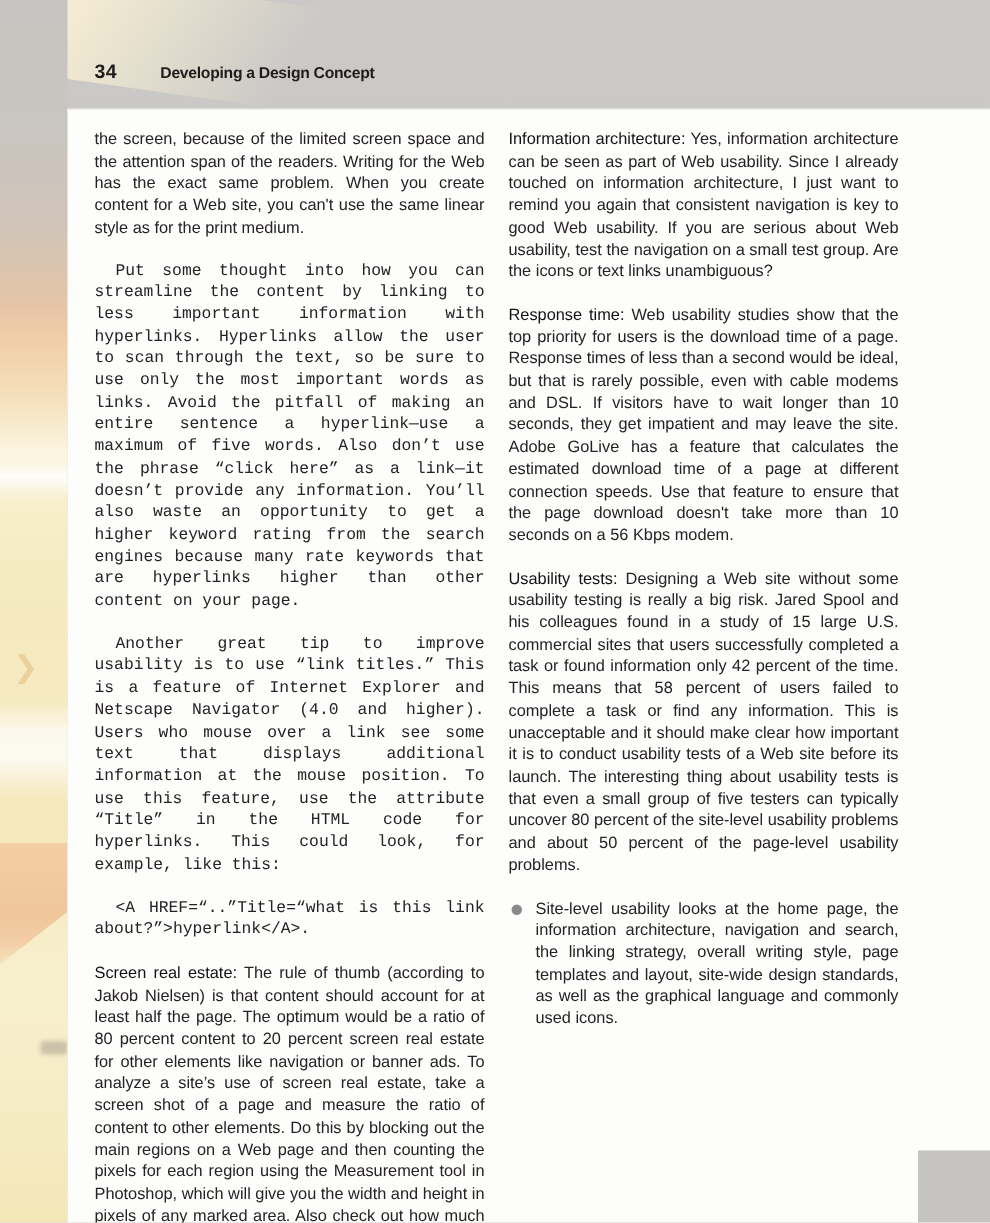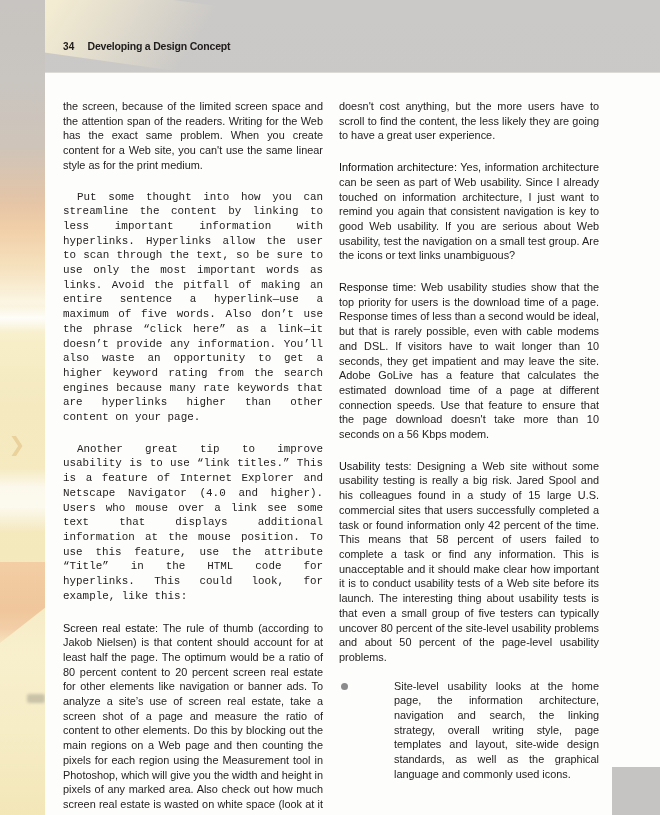--- a/index.html
+++ b/index.html
@@ -44,39 +44,39 @@
   }
   .margin-smudge{
     position:absolute;left:27px;top:694px;width:18px;height:9px;
     background:rgba(120,115,110,.35);filter:blur(1.4px);border-radius:2px;
   }
   
   .running-header{
     position:absolute;left:63px;top:40px;height:16px;
     display:flex;align-items:baseline;color:#1f1c1b;
   }
-  .page-number{font-size:10px;font-weight:bold;letter-spacing:.2px;}
-  .header-title{font-size:10.5px;font-weight:bold;margin-left:13px;letter-spacing:-.2px;}
+  .page-number{font-size:13px;font-weight:bold;letter-spacing:.2px;}
+  .header-title{font-size:10.5px;font-weight:bold;margin-left:29px;letter-spacing:-.2px;}
   
   .panel{
     position:absolute;left:45px;top:72px;width:615px;height:743px;
     background:#fdfdfc;
     box-shadow:inset 0 1px 0 rgba(160,155,150,.35);
   }
   .columns{
     position:absolute;left:18px;top:10px;width:536px;
     display:flex;gap:16px;
   }
   .col{width:260px;color:#262223;font-size:10.9px;line-height:14.7px;
     text-align:justify;letter-spacing:0;}
-  .para{margin:17px 0 14px 0;}
+  .para{margin:4px 0 14px 0;}
   .para.indent{text-indent:14px;font-family:Liberation Mono, monospace;}
   .lead{font-weight:normal;color:#141112;}
   
-  .bullet-item{display:flex;margin:0 0 14px 0;gap:37px;}
+  .bullet-item{display:flex;margin:0 0 14px 0;}
   .bullet-dot{
     flex:0 0 auto;width:7px;height:7px;border-radius:50%;
     background:#8b8b8d;margin:4px 9px 0 2px;
   }
   .bullet-text{flex:1;text-align:justify;}
   
   .corner-tab{
     position:absolute;right:0;bottom:0;width:48px;height:48px;
     background:#c6c4c2;
   }
@@ -99,25 +99,25 @@
   <span class="header-title">Developing a Design Concept</span>
 </div>
 
 <div class="panel">
   <div class="columns">
 
     <div class="col">
       <p class="para"><span class="lead"></span> <span>the screen, because of the limited screen space and the attention span of the readers. Writing for the Web has the exact same problem. When you create content for a Web site, you can't use the same linear style as for the print medium.</span></p>
       <p class="para indent"><span class="lead"></span> <span>Put some thought into how you can streamline the content by linking to less important information with hyperlinks. Hyperlinks allow the user to scan through the text, so be sure to use only the most important words as links. Avoid the pitfall of making an entire sentence a hyperlink—use a maximum of five words. Also don’t use the phrase “click here” as a link—it doesn’t provide any information. You’ll also waste an opportunity to get a higher keyword rating from the search engines because many rate keywords that are hyperlinks higher than other content on your page.</span></p>
       <p class="para indent"><span class="lead"></span> <span>Another great tip to improve usability is to use “link titles.” This is a feature of Internet Explorer and Netscape Navigator (4.0 and higher). Users who mouse over a link see some text that displays additional information at the mouse position. To use this feature, use the attribute “Title” in the HTML code for hyperlinks. This could look, for example, like this:</span></p>
+      <p class="para indent"><span class="lead"></span> <span>&lt;A HREF=“..”Title=“what is this link about?”&gt;hyperlink&lt;/A&gt;.</span></p>
       <p class="para"><span class="lead">Screen real estate:</span> <span>The rule of thumb (according to Jakob Nielsen) is that content should account for at least half the page. The optimum would be a ratio of 80 percent content to 20 percent screen real estate for other elements like navigation or banner ads. To analyze a site’s use of screen real estate, take a screen shot of a page and measure the ratio of content to other elements. Do this by blocking out the main regions on a Web page and then counting the pixels for each region using the Measurement tool in Photoshop, which will give you the width and height in pixels of any marked area.  Also check out how much screen real estate is wasted on white space (look at it as space that is not used for anything). You might wonder why this is so important since extra space on a Web page</span></p>
     </div>
 
     <div class="col">
-      <p class="para"><span class="lead"></span> <span>doesn't cost anything, but the more users have to scroll to find the content, the less likely they are going to have a great user experience.</span></p>
       <p class="para"><span class="lead">Information architecture:</span> <span>Yes, information architecture can be seen as part of Web usability. Since I already touched on information architecture, I just want to remind you again that consistent navigation is key to good Web usability. If you are serious about Web usability, test the navigation on a small test group. Are the icons or text links unambiguous?</span></p>
       <p class="para"><span class="lead">Response time:</span> <span>Web usability studies show that the top priority for users is the download time of a page. Response times of less than a second would be ideal, but that is rarely possible, even with cable modems and DSL. If visitors have to wait longer than 10 seconds, they get impatient and may leave the site. Adobe GoLive has a feature that calculates the estimated download time of a page at different connection speeds. Use that feature to ensure that the page download doesn't take more than 10 seconds on a 56 Kbps modem.</span></p>
       <p class="para"><span class="lead">Usability tests:</span> <span>Designing a Web site without some usability testing is really a big risk. Jared Spool and his colleagues found in a study of 15 large U.S. commercial sites that users successfully completed a task or found information only 42 percent of the time. This means that 58 percent of users failed to complete a task or find any information. This is unacceptable and it should make clear how important it is to conduct usability tests of a Web site before its launch. The interesting thing about usability tests is that even a small group of five testers can typically uncover 80 percent of the site-level usability problems and about 50 percent of the page-level usability problems.</span></p>
       <div class="bullet-item">
         <div class="bullet-dot"></div>
         <div class="bullet-text">Site-level usability looks at the home page, the information architecture, navigation and search, the linking strategy, overall writing style, page templates and layout, site-wide design standards, as well as the graphical language and commonly used icons.</div>
       </div>
     </div>
 
   </div>

